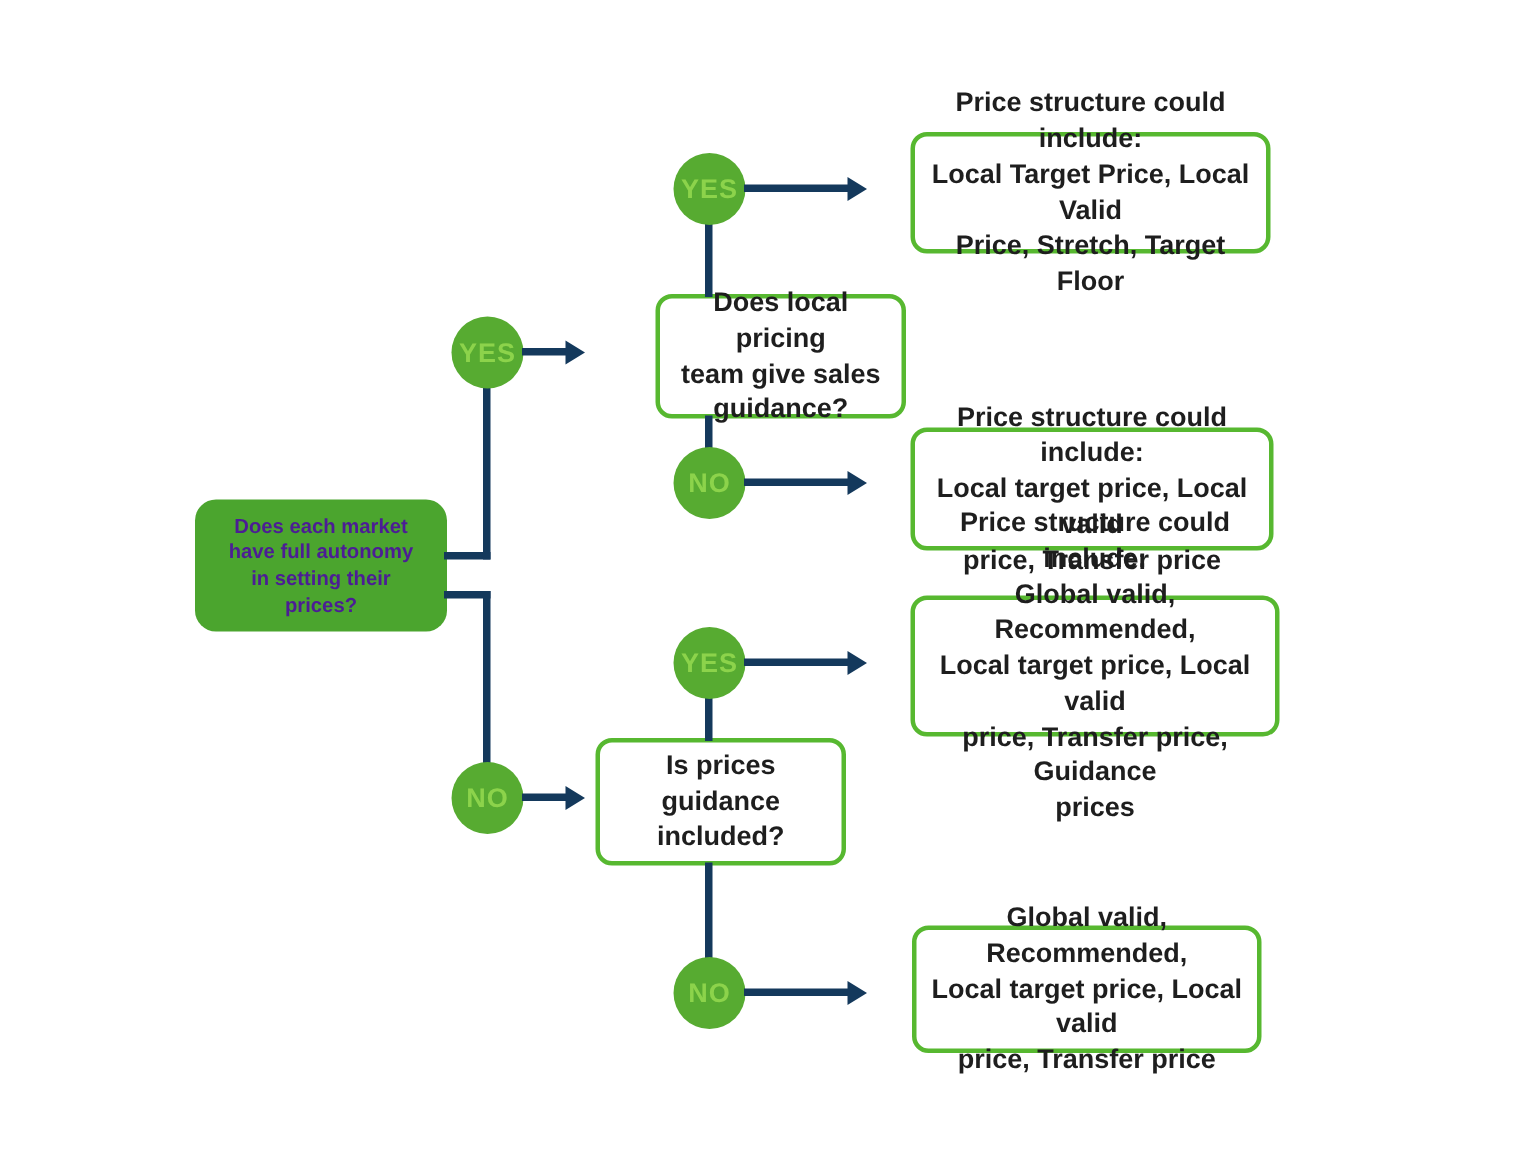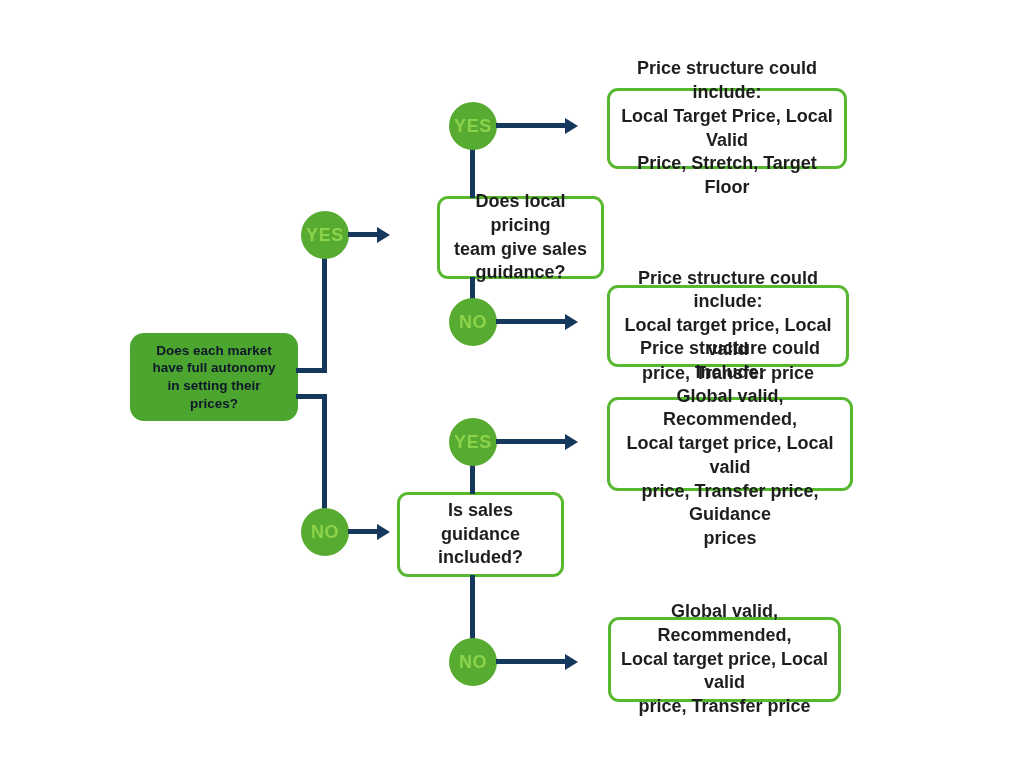--- a/index.html
+++ b/index.html
@@ -13,21 +13,21 @@
     position: relative;
     width: 1024px; height: 768px;
     background: #ffffff;
   }
   
   .node-root {
     position: absolute;
     left: 130px; top: 333px; width: 168px; height: 88px;
     background: #4BA52E;
     border-radius: 14px;
-    color: #0f172a;
+    color: #4c1d95;
     font-weight: 700;
     font-size: 13.5px;
     line-height: 1.3;
     display: flex; align-items: center; justify-content: center;
     text-align: center;
     white-space: pre-line;
   }
   
   .badge {
     position: absolute;
@@ -125,21 +125,21 @@
   <div class="line" style="left:496px; top:319px; width:70px; height:5px;"></div>
   <div class="head" style="left:565px; top:313.5px;"></div>
 
   <div class="wbox r2">Price structure could include:
 Local target price, Local valid
 price, Transfer price</div>
 
   <div class="line" style="left:348px; top:529px; width:30px; height:5px;"></div>
   <div class="head" style="left:377px; top:523.5px;"></div>
 
-  <div class="wbox q2">Is sales guidance
+  <div class="wbox q2">Is prices guidance
 included?</div>
 
   <div class="line" style="left:470px; top:464px; width:5px; height:30px;"></div>
 
   <div class="badge b-yes3">YES</div>
 
   <div class="line" style="left:496px; top:439px; width:70px; height:5px;"></div>
   <div class="head" style="left:565px; top:433.5px;"></div>
 
   <div class="wbox r3">Price structure could include:

